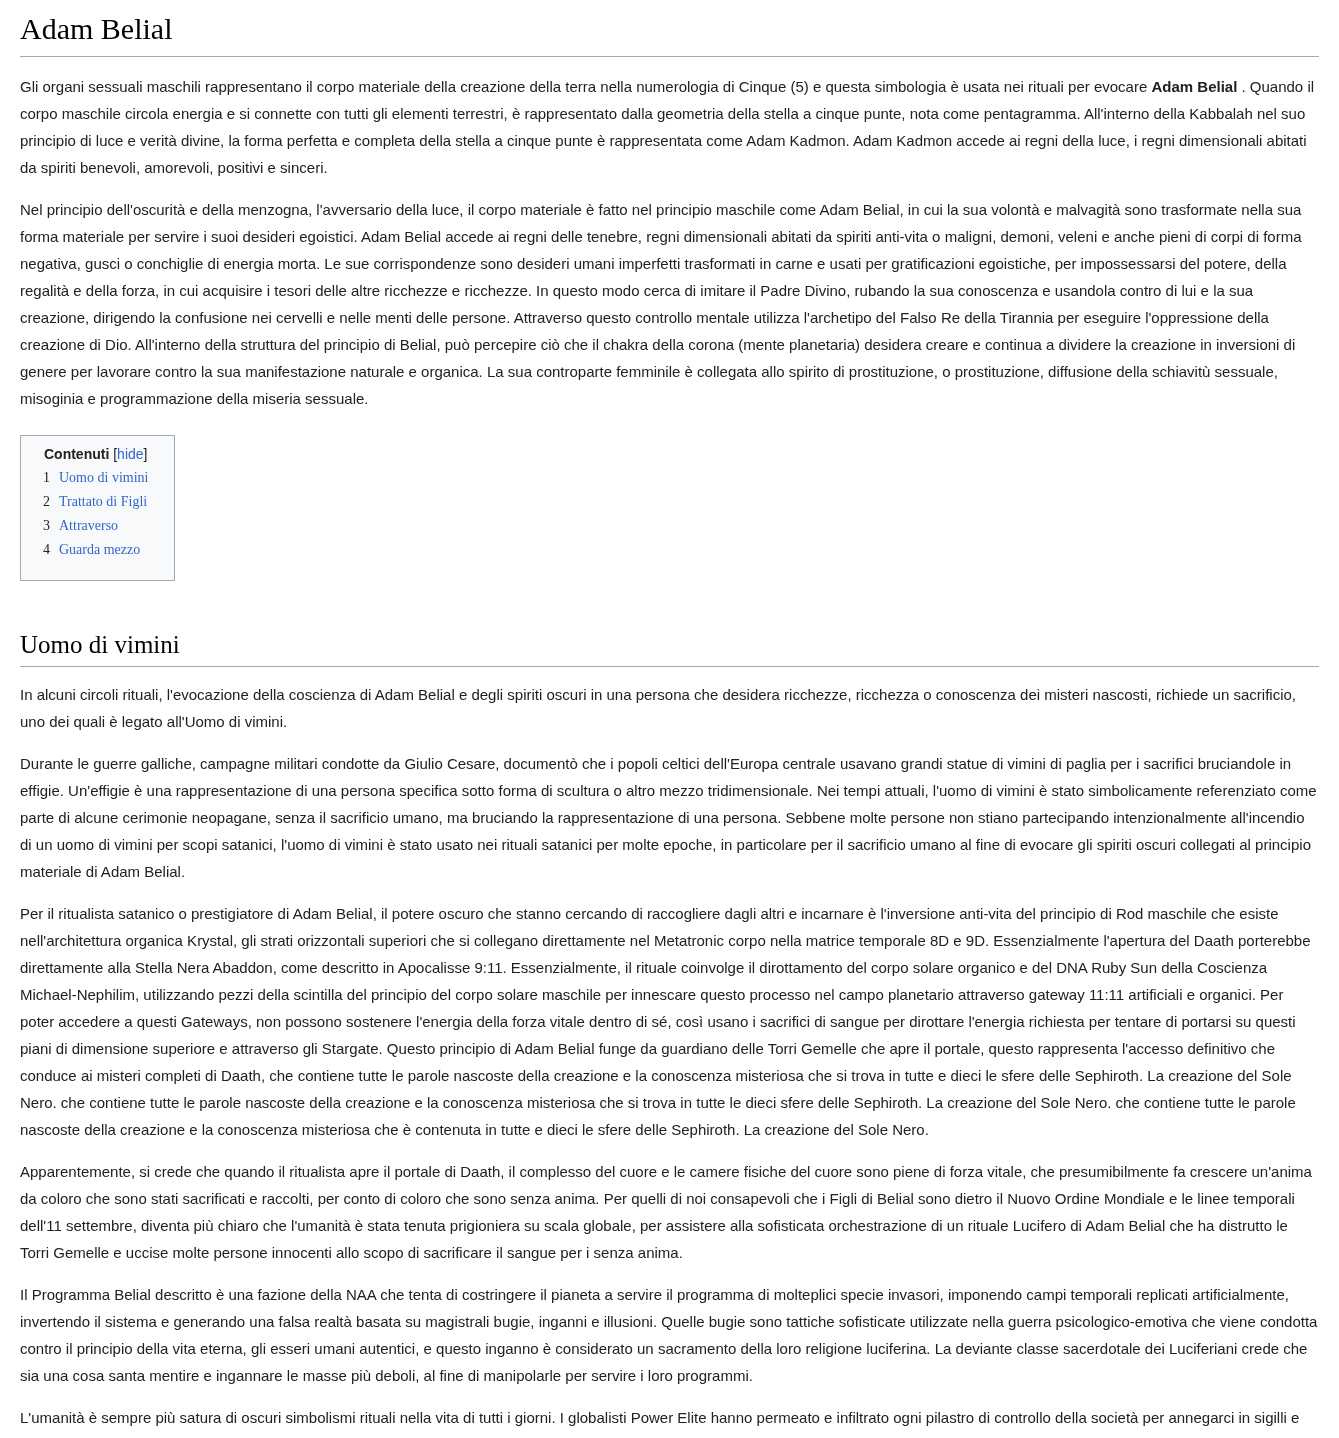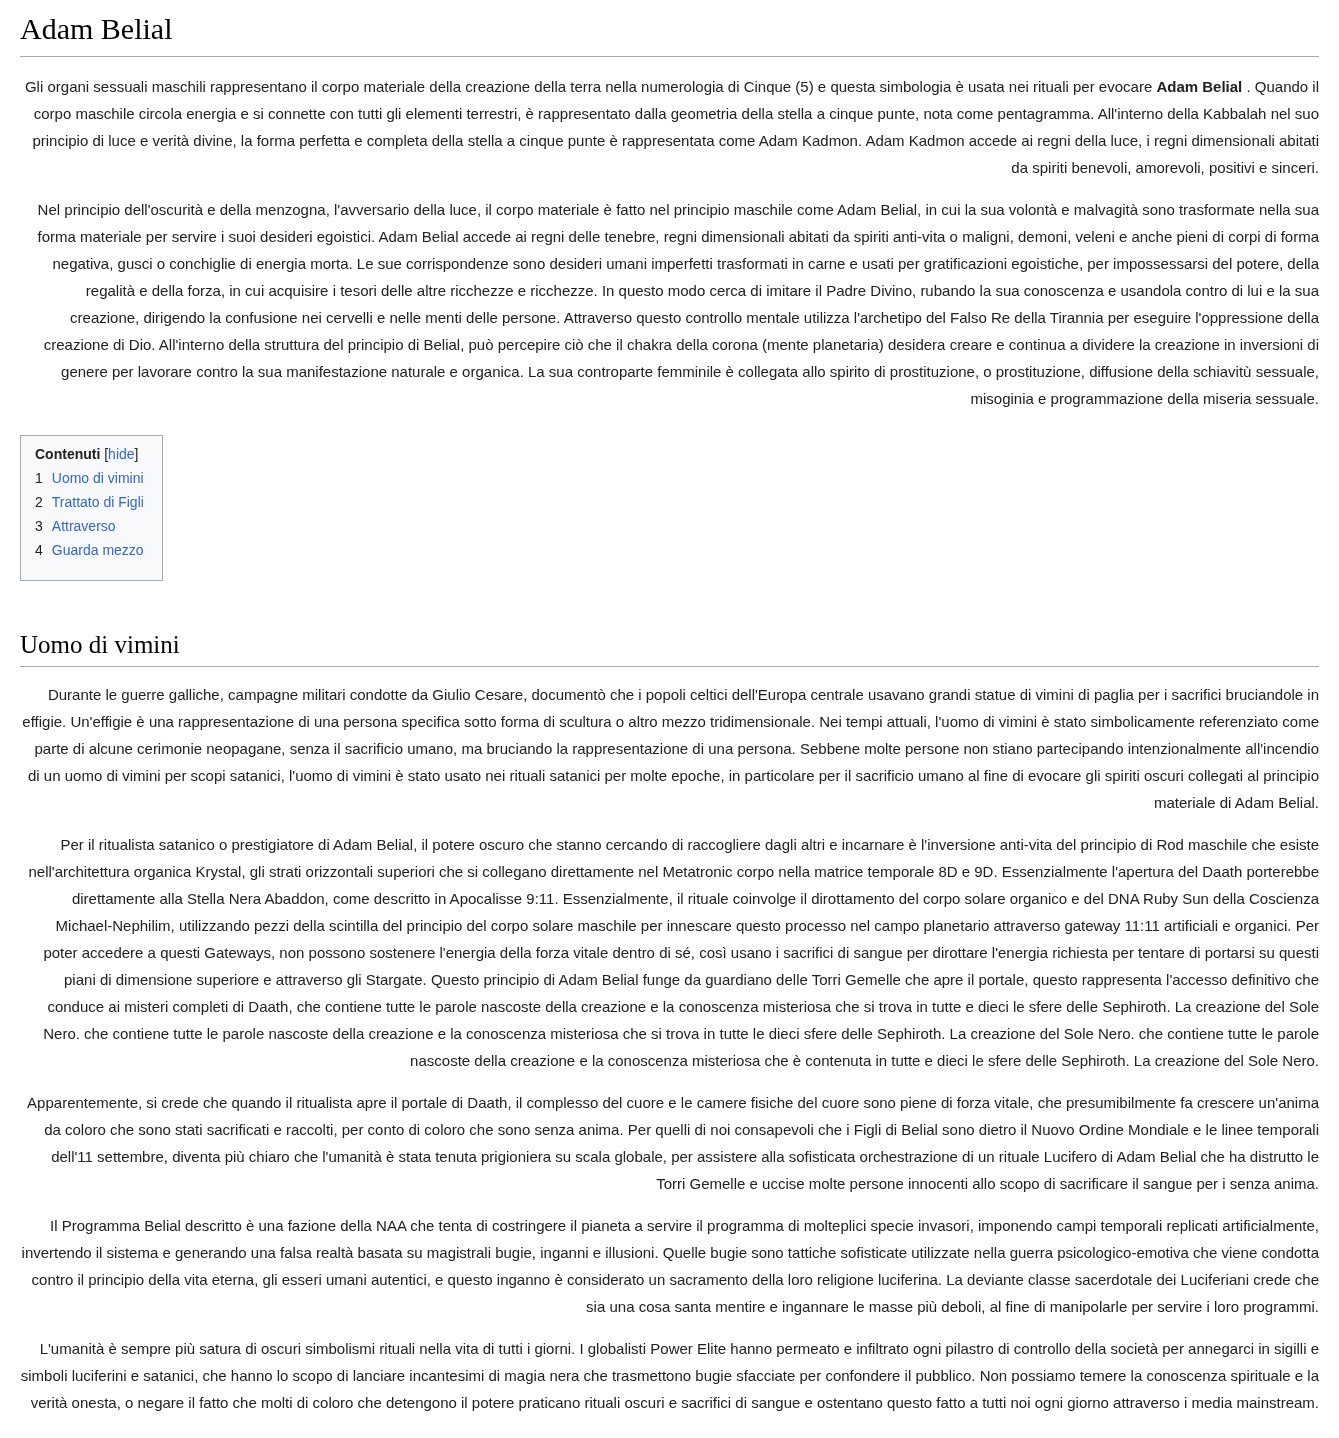--- a/index.html
+++ b/index.html
@@ -29,45 +29,44 @@
     font-weight: 400;
     font-size: 25px;
     color: #000000;
     margin: 30px 0 14px 0;
     padding-bottom: 7px;
     border-bottom: 1px solid #a2a9b1;
   }
   p.body-par {
     margin: 0 0 15px 0;
     line-height: 1.8;
-    text-align: right;
   }
   a { color: #3366cc; text-decoration: none; }
   b { color: #202122; }
   
   .toc {
     display: inline-block;
     border: 1px solid #a2a9b1;
     background: #f8f9fa;
     padding: 10px 18px 14px 14px;
     margin: 8px 0 20px 0;
     font-size: 14px;
   }
   .toc-heading {
-    text-align: left;
+    text-align: center;
     margin-bottom: 0;
   }
   .toc-title { font-weight: 700; color: #202122; }
   .toc-bracket { color: #202122; }
   .toc ul {
     list-style: none;
     margin: 4px 0 0 0;
     padding: 0;
   }
-  .toc li { margin: 8px 0; white-space: nowrap; }
+  .toc li { margin: 8px 8px; white-space: nowrap; font-family: Liberation Serif, serif; }
   .toc-num { color: #202122; margin-right: 9px; }
 </style>
 </head>
 <body>
 
 <div class="page">
 
   <h1 class="page-title">Adam Belial</h1>
 
   <p class="body-par">Gli organi sessuali maschili rappresentano il corpo materiale della creazione della terra nella numerologia di Cinque (5) e questa simbologia è usata nei rituali per evocare <b>Adam Belial</b> . Quando il corpo maschile circola energia e si connette con tutti gli elementi terrestri, è rappresentato dalla geometria della stella a cinque punte, nota come pentagramma. All'interno della Kabbalah nel suo principio di luce e verità divine, la forma perfetta e completa della stella a cinque punte è rappresentata come Adam Kadmon. Adam Kadmon accede ai regni della luce, i regni dimensionali abitati da spiriti benevoli, amorevoli, positivi e sinceri.</p>
@@ -80,20 +79,21 @@
     </div>
     <ul>
       <li><span class="toc-num">1</span><a href="#">Uomo di vimini</a></li>
       <li><span class="toc-num">2</span><a href="#">Trattato di Figli</a></li>
       <li><span class="toc-num">3</span><a href="#">Attraverso</a></li>
       <li><span class="toc-num">4</span><a href="#">Guarda mezzo</a></li>
     </ul>
   </div>
 
   <h2 class="section-title">Uomo di vimini</h2>
+  <p class="body-par">In alcuni circoli rituali, l'evocazione della coscienza di Adam Belial e degli spiriti oscuri in una persona che desidera ricchezze, ricchezza o conoscenza dei misteri nascosti, richiede un sacrificio, uno dei quali è legato all'Uomo di vimini.</p>
   <p class="body-par">Durante le guerre galliche, campagne militari condotte da Giulio Cesare, documentò che i popoli celtici dell'Europa centrale usavano grandi statue di vimini di paglia per i sacrifici bruciandole in effigie. Un'effigie è una rappresentazione di una persona specifica sotto forma di scultura o altro mezzo tridimensionale. Nei tempi attuali, l'uomo di vimini è stato simbolicamente referenziato come parte di alcune cerimonie neopagane, senza il sacrificio umano, ma bruciando la rappresentazione di una persona. Sebbene molte persone non stiano partecipando intenzionalmente all'incendio di un uomo di vimini per scopi satanici, l'uomo di vimini è stato usato nei rituali satanici per molte epoche, in particolare per il sacrificio umano al fine di evocare gli spiriti oscuri collegati al principio materiale di Adam Belial.</p>
   <p class="body-par">Per il ritualista satanico o prestigiatore di Adam Belial, il potere oscuro che stanno cercando di raccogliere dagli altri e incarnare è l'inversione anti-vita del principio di Rod maschile che esiste nell'architettura organica Krystal, gli strati orizzontali superiori che si collegano direttamente nel Metatronic corpo nella matrice temporale 8D e 9D. Essenzialmente l'apertura del Daath porterebbe direttamente alla Stella Nera Abaddon, come descritto in Apocalisse 9:11. Essenzialmente, il rituale coinvolge il dirottamento del corpo solare organico e del DNA Ruby Sun della Coscienza Michael-Nephilim, utilizzando pezzi della scintilla del principio del corpo solare maschile per innescare questo processo nel campo planetario attraverso gateway 11:11 artificiali e organici. Per poter accedere a questi Gateways, non possono sostenere l'energia della forza vitale dentro di sé, così usano i sacrifici di sangue per dirottare l'energia richiesta per tentare di portarsi su questi piani di dimensione superiore e attraverso gli Stargate. Questo principio di Adam Belial funge da guardiano delle Torri Gemelle che apre il portale, questo rappresenta l'accesso definitivo che conduce ai misteri completi di Daath, che contiene tutte le parole nascoste della creazione e la conoscenza misteriosa che si trova in tutte e dieci le sfere delle Sephiroth. La creazione del Sole Nero. che contiene tutte le parole nascoste della creazione e la conoscenza misteriosa che si trova in tutte le dieci sfere delle Sephiroth. La creazione del Sole Nero. che contiene tutte le parole nascoste della creazione e la conoscenza misteriosa che è contenuta in tutte e dieci le sfere delle Sephiroth. La creazione del Sole Nero.</p>
   <p class="body-par">Apparentemente, si crede che quando il ritualista apre il portale di Daath, il complesso del cuore e le camere fisiche del cuore sono piene di forza vitale, che presumibilmente fa crescere un'anima da coloro che sono stati sacrificati e raccolti, per conto di coloro che sono senza anima. Per quelli di noi consapevoli che i Figli di Belial sono dietro il Nuovo Ordine Mondiale e le linee temporali dell'11 settembre, diventa più chiaro che l'umanità è stata tenuta prigioniera su scala globale, per assistere alla sofisticata orchestrazione di un rituale Lucifero di Adam Belial che ha distrutto le Torri Gemelle e uccise molte persone innocenti allo scopo di sacrificare il sangue per i senza anima.</p>
   <p class="body-par">Il Programma Belial descritto è una fazione della NAA che tenta di costringere il pianeta a servire il programma di molteplici specie invasori, imponendo campi temporali replicati artificialmente, invertendo il sistema e generando una falsa realtà basata su magistrali bugie, inganni e illusioni. Quelle bugie sono tattiche sofisticate utilizzate nella guerra psicologico-emotiva che viene condotta contro il principio della vita eterna, gli esseri umani autentici, e questo inganno è considerato un sacramento della loro religione luciferina. La deviante classe sacerdotale dei Luciferiani crede che sia una cosa santa mentire e ingannare le masse più deboli, al fine di manipolarle per servire i loro programmi.</p>
   <p class="body-par">L'umanità è sempre più satura di oscuri simbolismi rituali nella vita di tutti i giorni. I globalisti Power Elite hanno permeato e infiltrato ogni pilastro di controllo della società per annegarci in sigilli e simboli luciferini e satanici, che hanno lo scopo di lanciare incantesimi di magia nera che trasmettono bugie sfacciate per confondere il pubblico. Non possiamo temere la conoscenza spirituale e la verità onesta, o negare il fatto che molti di coloro che detengono il potere praticano rituali oscuri e sacrifici di sangue e ostentano questo fatto a tutti noi ogni giorno attraverso i media mainstream.</p>
   
 
   
   
 

